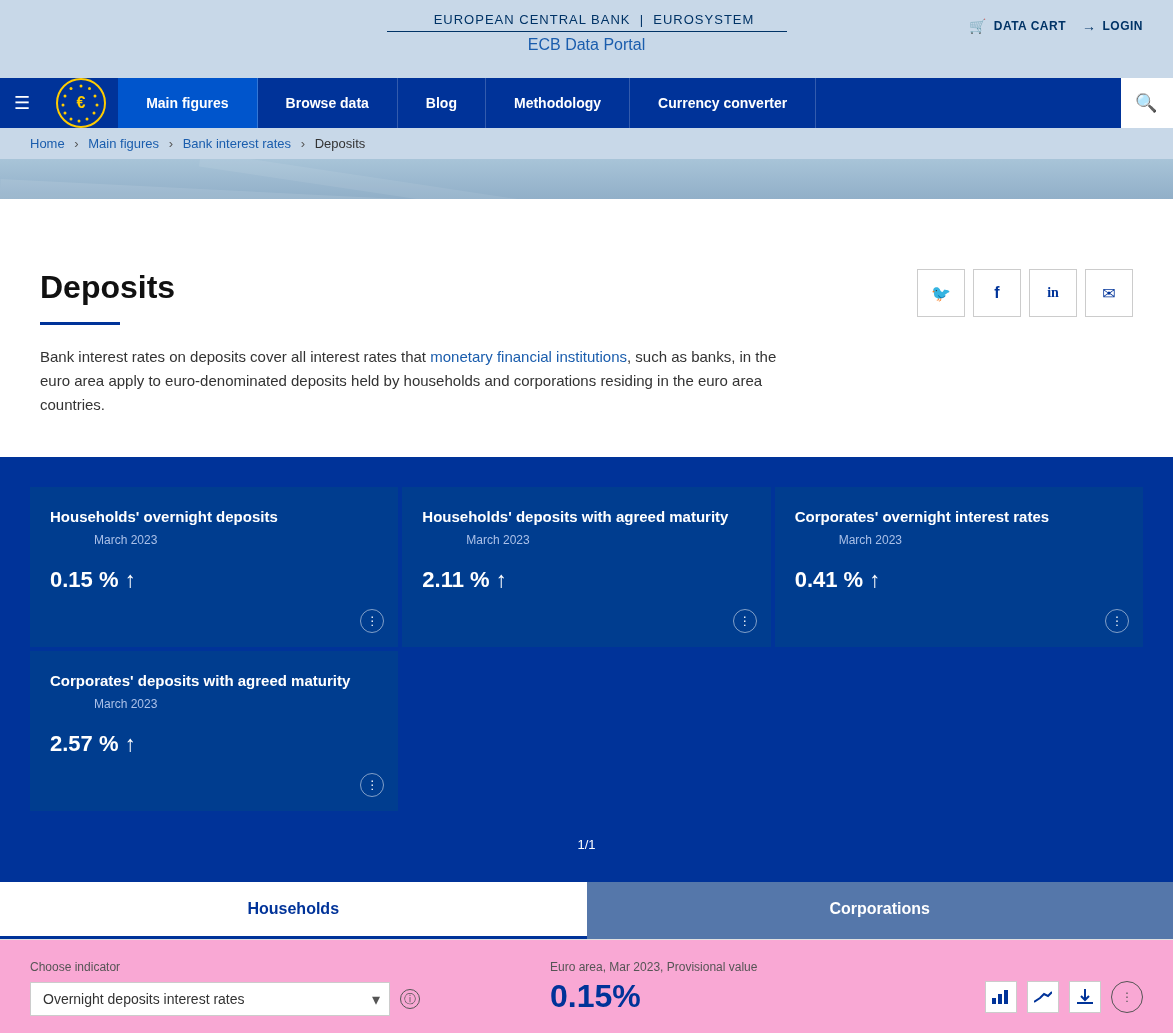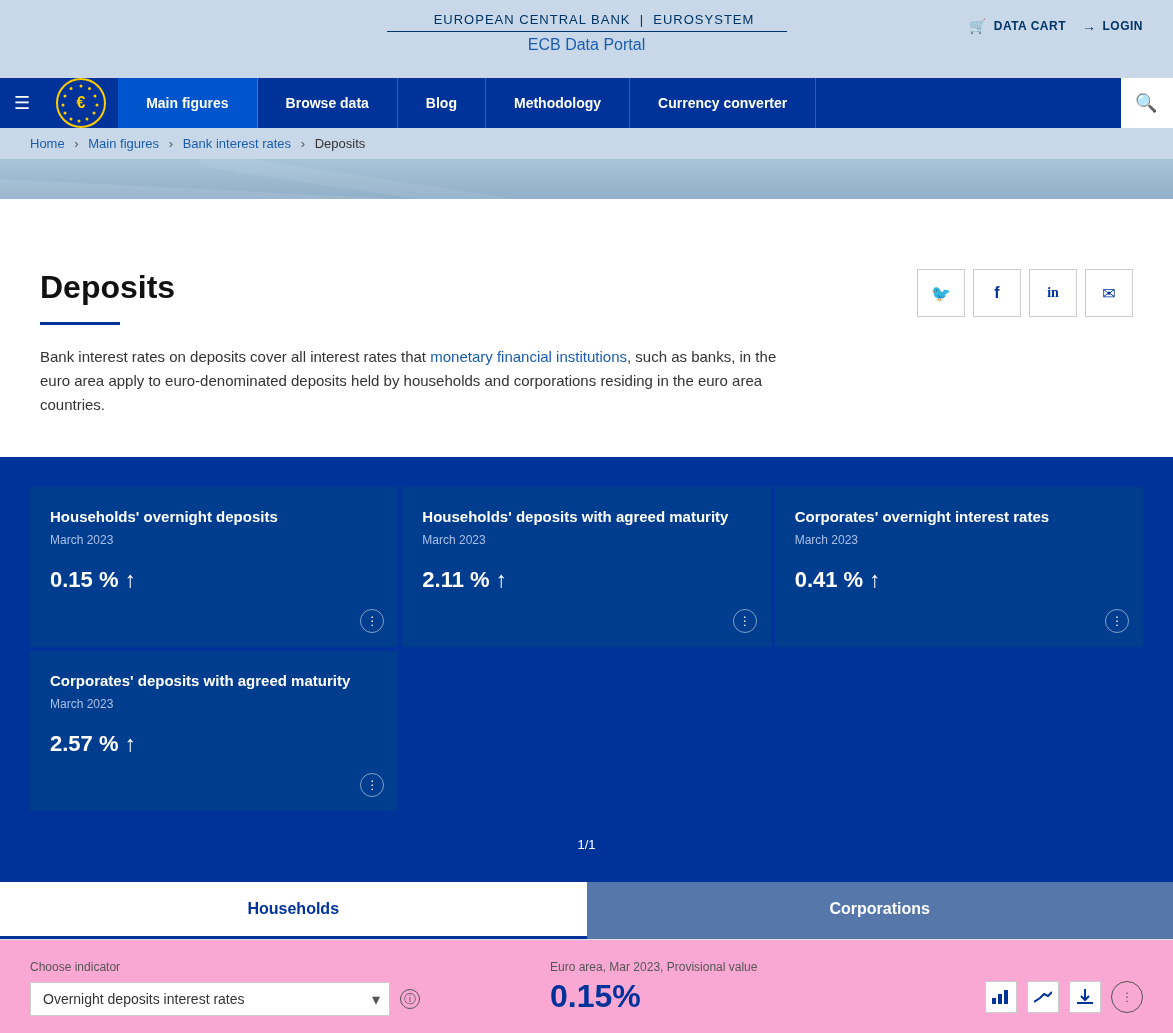--- a/index.html
+++ b/index.html
@@ -224,20 +224,21 @@
     .stat-card-title {
       font-size: 15px;
       font-weight: bold;
       margin-bottom: 6px;
       line-height: 1.3;
     }
     .stat-card-date {
       font-size: 12px;
       color: #aac0e8;
       margin-bottom: 20px;
+      margin-left: 44px;
     }
     .stat-card-value {
       font-size: 22px;
       font-weight: bold;
     }
     .stat-card-more {
       position: absolute;
       bottom: 14px;
       right: 14px;
       width: 24px;

